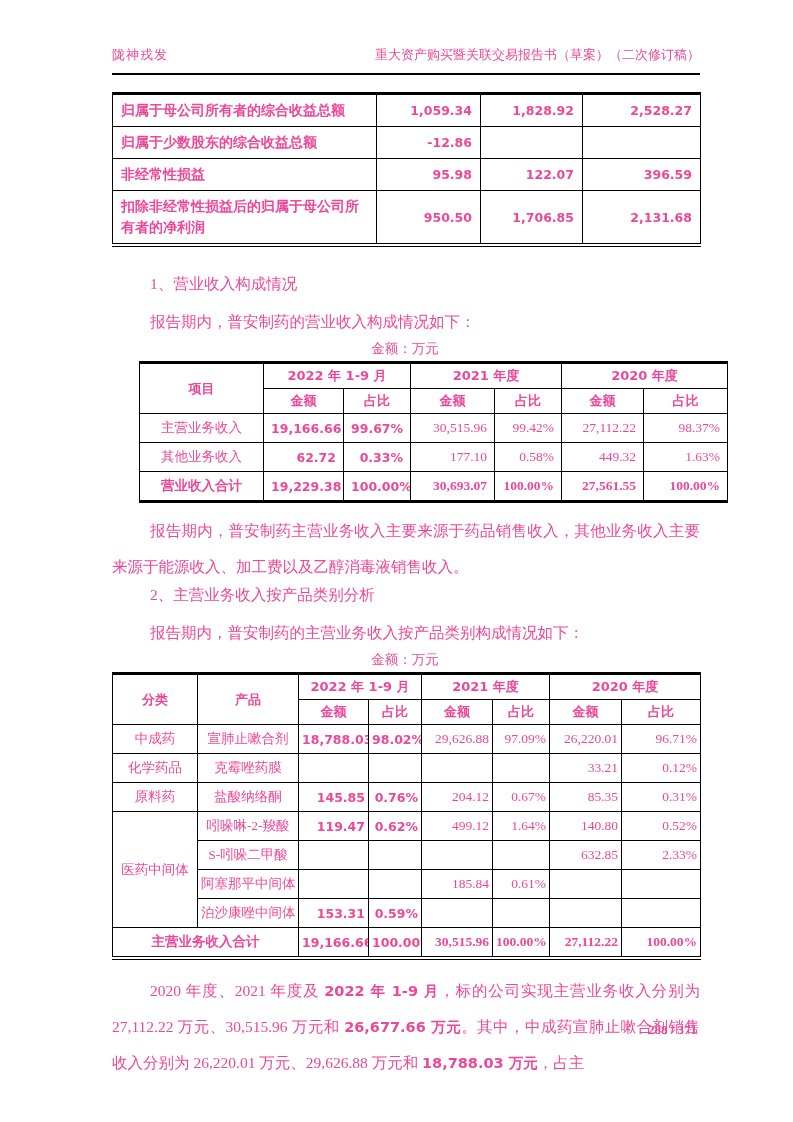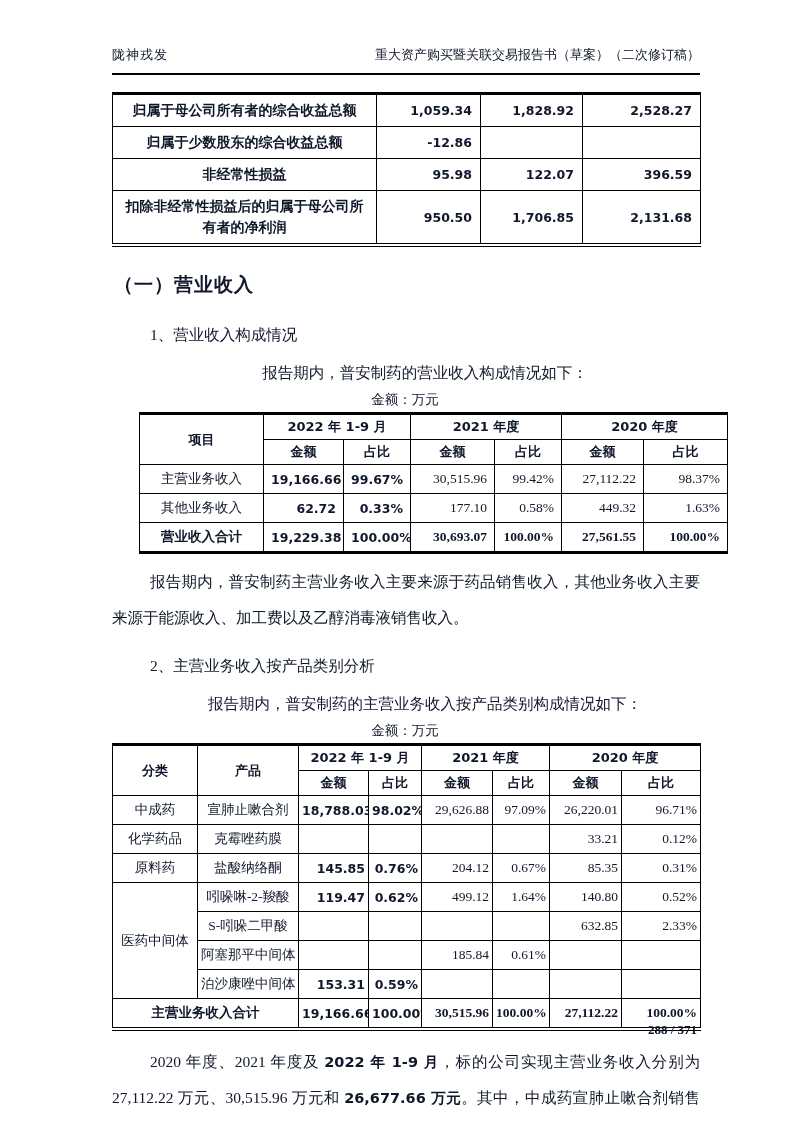--- a/index.html
+++ b/index.html
@@ -1,49 +1,49 @@
 <!DOCTYPE html>
 <html><head>
 <meta charset="utf-8">
 <style>
   html,body{margin:0;padding:0;background:#ffffff;}
   .page{
     position:relative;width:793px;height:1122px;margin:0 auto;background:#fff;
     box-sizing:border-box;padding:46px 93px 0 112px;overflow:hidden;
-    font-family:"Liberation Serif","DejaVu Serif",serif;color:#0f172a;
+    font-family:"Liberation Serif","DejaVu Serif",serif;color:#ec4899;
   }
   
   .pg-header{display:flex;justify-content:space-between;align-items:flex-end;
     font-size:13px;padding-bottom:9px;border-bottom:2px solid #000;}
   .pg-header .left{letter-spacing:1px;}
   
   table.doc{border-collapse:collapse;table-layout:fixed;width:588px;font-size:13.5px;}
   table.doc td,table.doc th{border:1px solid #000;padding:4px 6px;vertical-align:middle;
     overflow:hidden;white-space:nowrap;}
   table.doc th{font-weight:bold;text-align:center;
     font-family:"DejaVu Sans","Liberation Sans",sans-serif;font-size:13px;padding:3px 2px;}
   .num{text-align:right;}
   .ctr{text-align:center;}
   .bnum{font-family:"DejaVu Sans","Liberation Sans",sans-serif;font-weight:bold;font-size:12.5px;}
   .boldcell{font-weight:bold;}
   
   table.t1{margin-top:17px;border-top:3px solid #000;border-bottom:4px double #000;font-size:14px;}
   table.t1 td{padding:5px 8px;}
-  table.t1 .lbl{font-weight:bold;text-align:center;white-space:normal;line-height:1.5;padding-left:8px;}
+  table.t1 .lbl{font-weight:bold;text-align:left;white-space:normal;line-height:1.5;padding-left:8px;}
   
   table.t2{border-top:3px solid #000;border-bottom:3px solid #000;margin-left:27px;}
   table.t2 td{padding:5px 7px;}
   
   table.t3{border-top:3px solid #000;border-bottom:4px double #000;}
   table.t3 td{padding:5px 3px;}
   
   .h2{font-family:"DejaVu Sans","Liberation Sans",sans-serif;font-weight:bold;
     font-size:19px;margin:25px 0 0 2px;letter-spacing:1px;}
   .sub{font-size:15.5px;margin:27px 0 0;text-indent:2.45em;}
-  .intro{font-size:15.5px;margin:17px 0 0;text-indent:2.45em;text-align:center;}
+  .intro{font-size:15.5px;margin:17px 0 0;text-indent:2.45em;}
   .unit{font-size:13.5px;text-align:center;margin:7px 2px 3px 0;}
   .para{font-size:15.5px;line-height:36px;text-align:justify;text-indent:2.45em;margin:10px 0 0;}
   .para.closing{margin-top:13px;}
   .bseg{font-family:"DejaVu Sans","Liberation Sans",sans-serif;font-weight:bold;font-size:14.5px;}
   .pg-footer{position:absolute;top:1022px;right:96px;font-weight:bold;font-size:13px;}
 </style>
 </head>
 <body>
 
 <div class="page">
@@ -81,21 +81,20 @@
       </tr>
       <tr>
         <td class="lbl">扣除非经常性损益后的归属于母公司所有者的净利润</td>
         <td class="num bnum">950.50</td>
         <td class="num bnum">1,706.85</td>
         <td class="num bnum">2,131.68</td>
       </tr>
     </tbody>
   </table>
 
-  <div class="h2">（一）营业收入</div>
   <div class="sub">1、营业收入构成情况</div>
   <div class="intro">报告期内，普安制药的营业收入构成情况如下：</div>
   <div class="unit">金额：万元</div>
 
   <table class="doc t2">
     <colgroup>
         <col style="width:124px">
         <col style="width:80px">
         <col style="width:67px">
         <col style="width:84px">
@@ -142,21 +141,21 @@
         <td class="num bnum">100.00%</td>
         <td class="num boldcell">30,693.07</td>
         <td class="num boldcell">100.00%</td>
         <td class="num boldcell">27,561.55</td>
         <td class="num boldcell">100.00%</td>
       </tr>
     </tbody>
   </table>
 
   <div class="para">报告期内，普安制药主营业务收入主要来源于药品销售收入，其他业务收入主要来源于能源收入、加工费以及乙醇消毒液销售收入。</div>
-  <div class="sub" style="margin-top:20px">2、主营业务收入按产品类别分析</div>
+  <div class="sub" style="margin-top:0">2、主营业务收入按产品类别分析</div>
   <div class="intro">报告期内，普安制药的主营业务收入按产品类别构成情况如下：</div>
   <div class="unit">金额：万元</div>
 
   <table class="doc t3">
     <colgroup>
         <col style="width:85px">
         <col style="width:101px">
         <col style="width:70px">
         <col style="width:53px">
         <col style="width:71px">

